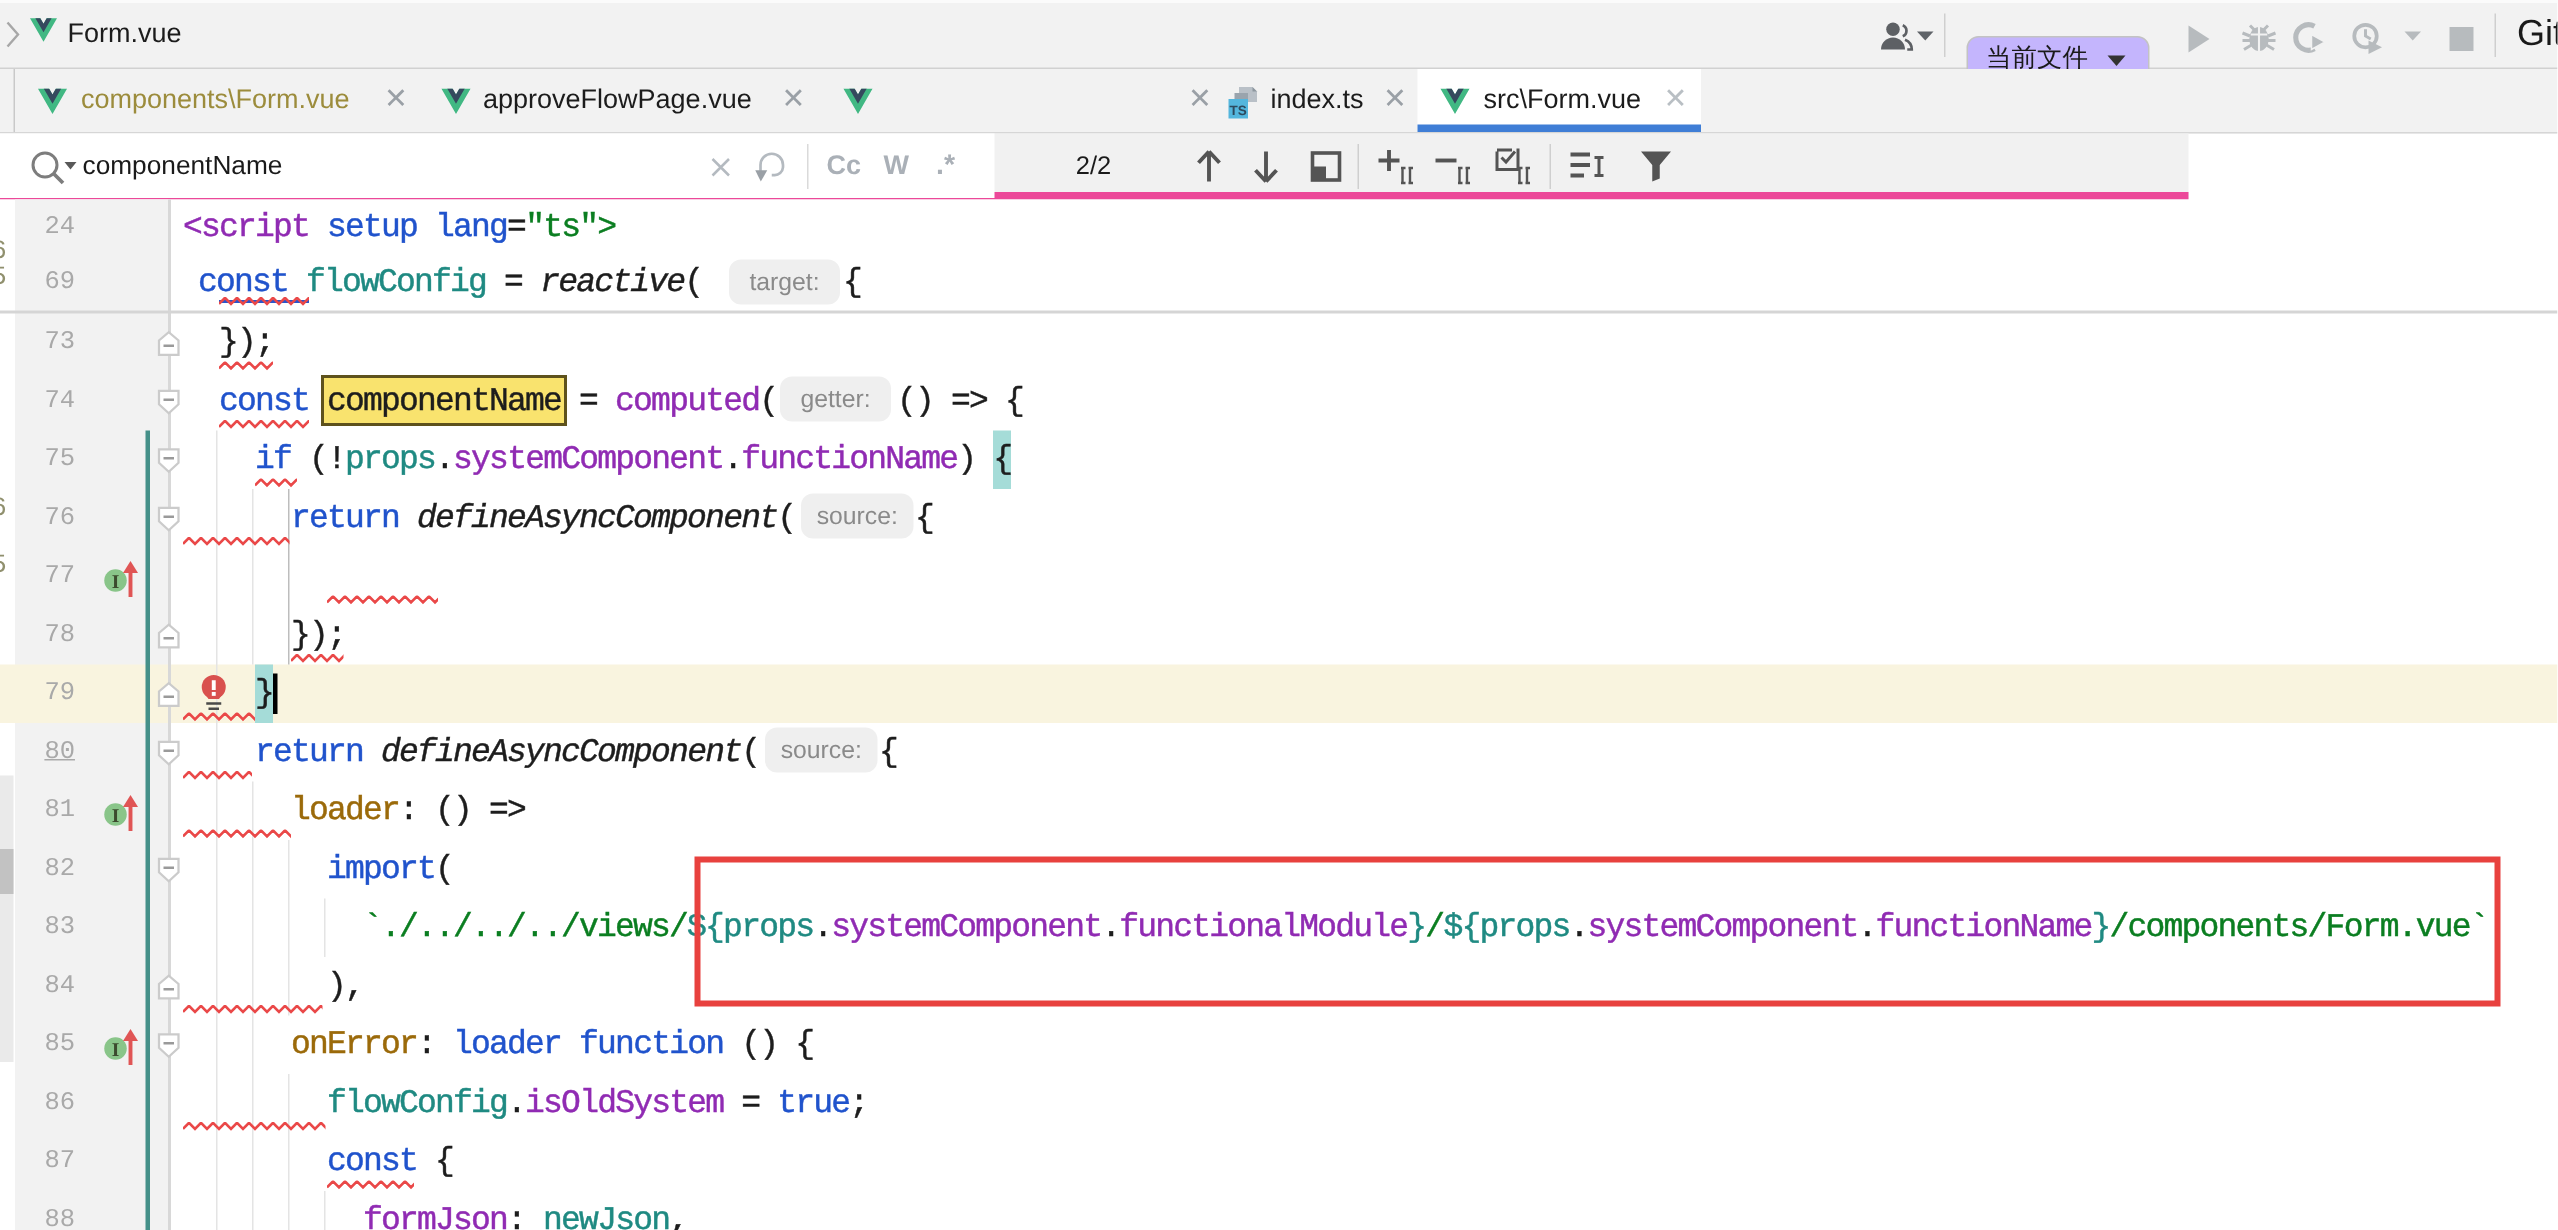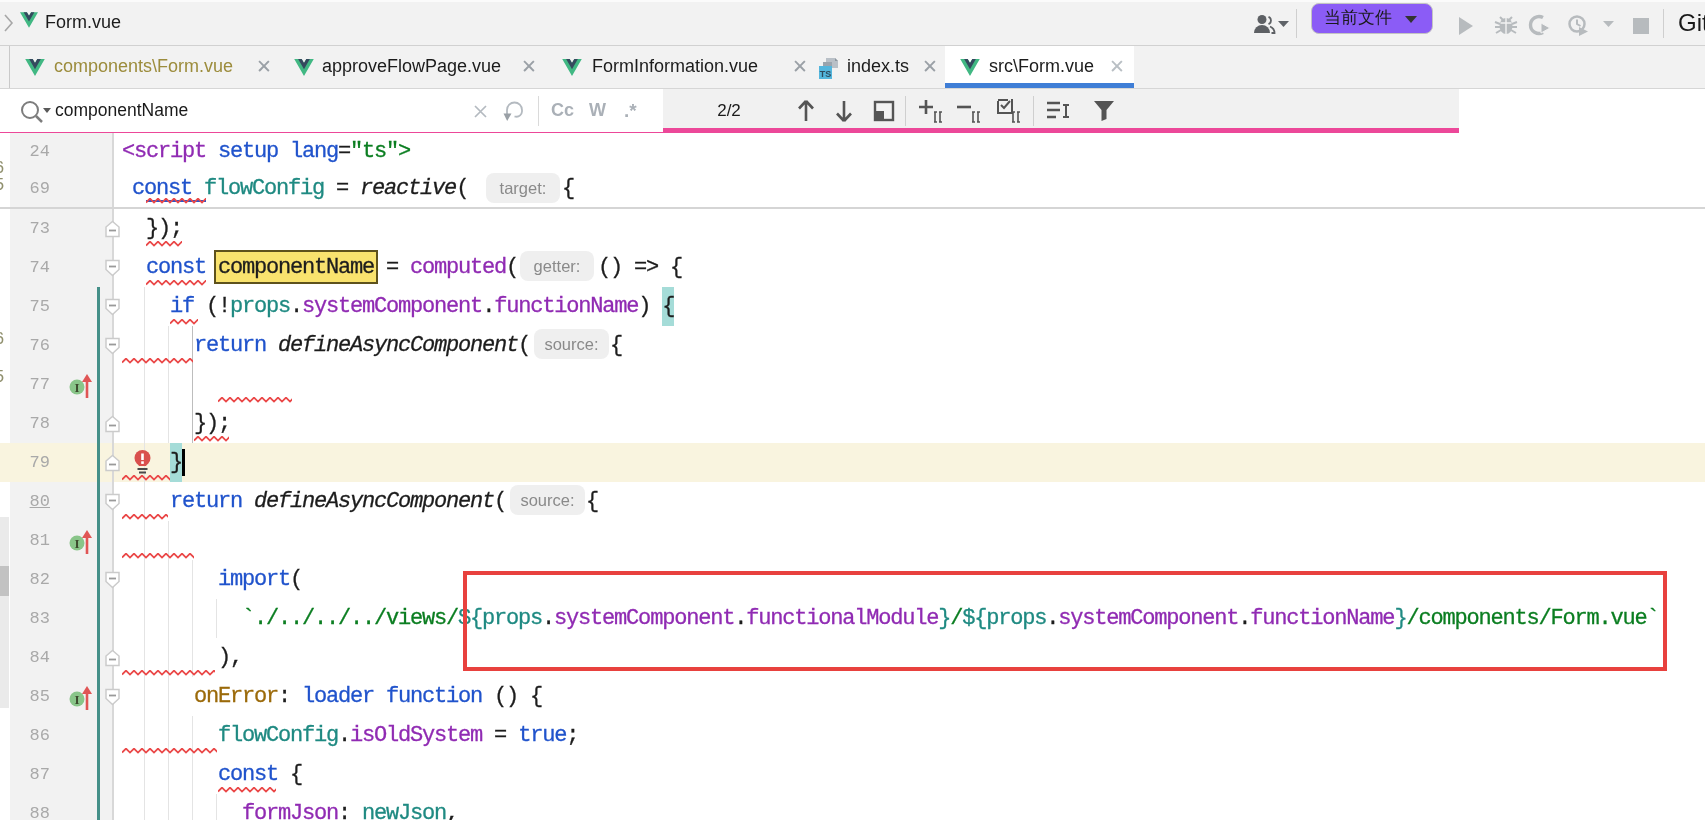--- a/index.html
+++ b/index.html
@@ -45,21 +45,21 @@
 
     <svg class="abs" style="left:1251px;top:14px;" width="26" height="20" viewBox="0 0 26 20">
       <circle cx="11" cy="5.5" r="4.5" fill="#5d6064"></circle>
         <path d="M3,19 a8,8 0 0 1 16,0 z" fill="#5d6064"></path>
       <path d="M17.5,2.8 a4,4 0 0 1 0,7.4 M19,12.5 a7,7 0 0 1 4.5,6.5 h-3" fill="none" stroke="#5d6064" stroke-width="1.8"></path>
     </svg>
     <svg class="abs" style="left:1277px;top:20px;" width="13" height="8" viewBox="0 0 13 8">
         <path d="M1,1 L6.5,7 L12,1 z" fill="#5f6368"></path>
       </svg>
     <div class="abs" style="left:1296px;top:9px;width:1px;height:29px;background:#cfcfcf;"></div>
-    <div class="abs" style="left:1311px;top:3px;width:122px;height:31px;background:#8b5cf6;border:1.5px solid #c3c3c3;border-radius:8px;box-sizing:border-box;">
+    <div class="abs" style="left:1311px;top:24px;width:122px;height:31px;background:#c4b5fd;border:1.5px solid #c3c3c3;border-radius:8px;box-sizing:border-box;">
       <div class="abs" style="left:12px;top:0;height:28px;line-height:28px;font-size:17px;color:#1a1a1a;">当前文件</div>
       <svg class="abs" style="left:92px;top:11px;" width="14" height="9" viewBox="0 0 14 9">
           <path d="M1,1 L7,8 L13,1 z" fill="#333"></path>
         </svg>
     </div>
     <svg class="abs" style="left:1457px;top:16px;" width="18" height="20" viewBox="0 0 18 20">
         <path d="M2,1 L16,10 L2,19 z" fill="#b7bbbe"></path>
       </svg>
     <svg class="abs" style="left:1494px;top:13px;" width="24" height="24" viewBox="0 0 24 24">
       <path d="M6,4 l3,3 M18,4 l-3,3" stroke="#b7bbbe" stroke-width="2"></path>
@@ -100,21 +100,20 @@
         <path fill="#41B883" d="M61.8 0L50 20.4 38.2 0H0l50 86.6L100 0z"></path>
         <path fill="#35495E" d="M61.8 0L50 20.4 38.2 0H20l30 52 30-52z"></path>
       </svg>
     <div class="abs tabtxt" style="left:322px;top:0;height:41px;line-height:41px;">approveFlowPage.vue</div>
     <div class="abs x" style="left:521px;top:0;height:41px;line-height:41px;">✕</div>
 
     <svg class="abs" style="left:562px;top:13px;" width="20" height="17" viewBox="0 0 100 87">
         <path fill="#41B883" d="M61.8 0L50 20.4 38.2 0H0l50 86.6L100 0z"></path>
         <path fill="#35495E" d="M61.8 0L50 20.4 38.2 0H20l30 52 30-52z"></path>
       </svg>
-    <div class="abs tabtxt" style="left:592px;top:0;height:41px;line-height:41px;">FormInformation.vue</div>
     <div class="abs x" style="left:792px;top:0;height:41px;line-height:41px;">✕</div>
 
     <svg class="abs" style="left:818px;top:11px;" width="22" height="24" viewBox="0 0 22 24">
       <path d="M8,1 h9 l3,3 v7 h-12 z" fill="#b9c0c7"></path>
       <path d="M17,1 l3,3 h-3 z" fill="#8d979f"></path>
       <path d="M5,5 h9 v7 h-9 z" fill="#9aa4ad"></path>
       <rect x="1" y="9" width="13" height="13" fill="#54b6dd"></rect>
       <text x="7.5" y="19.5" font-family="Liberation Sans" font-size="9" font-weight="bold" fill="#2d4a5e" text-anchor="middle">TS</text>
     </svg>
     <div class="abs tabtxt" style="left:847px;top:0;height:41px;line-height:41px;">index.ts</div>
@@ -283,20 +282,21 @@
     <div class="cl" style="left:598px;top:115px;">() =&gt; {</div>
     <div class="cl" style="left:122px;top:154px;">    <span class="k">if</span> (!<span class="tl">props</span>.<span class="pu">systemComponent</span>.<span class="pu">functionName</span>) {</div>
     <div class="cl" style="left:122px;top:193px;">      <span class="k">return</span> <span class="it">defineAsyncComponent</span>(</div>
     <div class="hint" style="left:534px;top:196px;width:75px;">source:</div>
     <div class="cl" style="left:610px;top:193px;">{</div>
     <div class="cl" style="left:122px;top:271px;">      });</div>
     <div class="cl" style="left:122px;top:310px;">    }</div>
     <div class="cl" style="left:122px;top:349px;">    <span class="k">return</span> <span class="it">defineAsyncComponent</span>(</div>
     <div class="hint" style="left:510px;top:352px;width:75px;">source:</div>
     <div class="cl" style="left:586px;top:349px;">{</div>
+    <div class="cl" style="left:122px;top:388px;">      <span class="br">loader</span>: () =&gt;</div>
     <div class="cl" style="left:122px;top:427px;">        <span class="k">import</span>(</div>
     <div class="cl" style="left:122px;top:466px;">          <span class="st">`./../../../views/</span><span class="tl">${props</span>.<span class="pu">systemComponent</span>.<span class="pu">functionalModule</span><span class="tl">}</span><span class="st">/</span><span class="tl">${props</span>.<span class="pu">systemComponent</span>.<span class="pu">functionName</span><span class="tl">}</span><span class="st">/components/Form.vue`</span></div>
     <div class="cl" style="left:122px;top:505px;">        ),</div>
     <div class="cl" style="left:122px;top:544px;">      <span class="br">onError</span>: <span class="k">loader</span> <span class="k">function</span> () {</div>
     <div class="cl" style="left:122px;top:583px;">        <span class="tl">flowConfig</span>.<span class="pu">isOldSystem</span> = <span class="k">true</span>;</div>
     <div class="cl" style="left:122px;top:622px;">        <span class="k">const</span> {</div>
     <div class="cl" style="left:122px;top:661px;">          <span class="pu">formJson</span>: <span class="tl">newJson</span>,</div>
 
     <div class="abs" style="left:182px;top:316px;width:3px;height:27px;background:#000;"></div>
 

